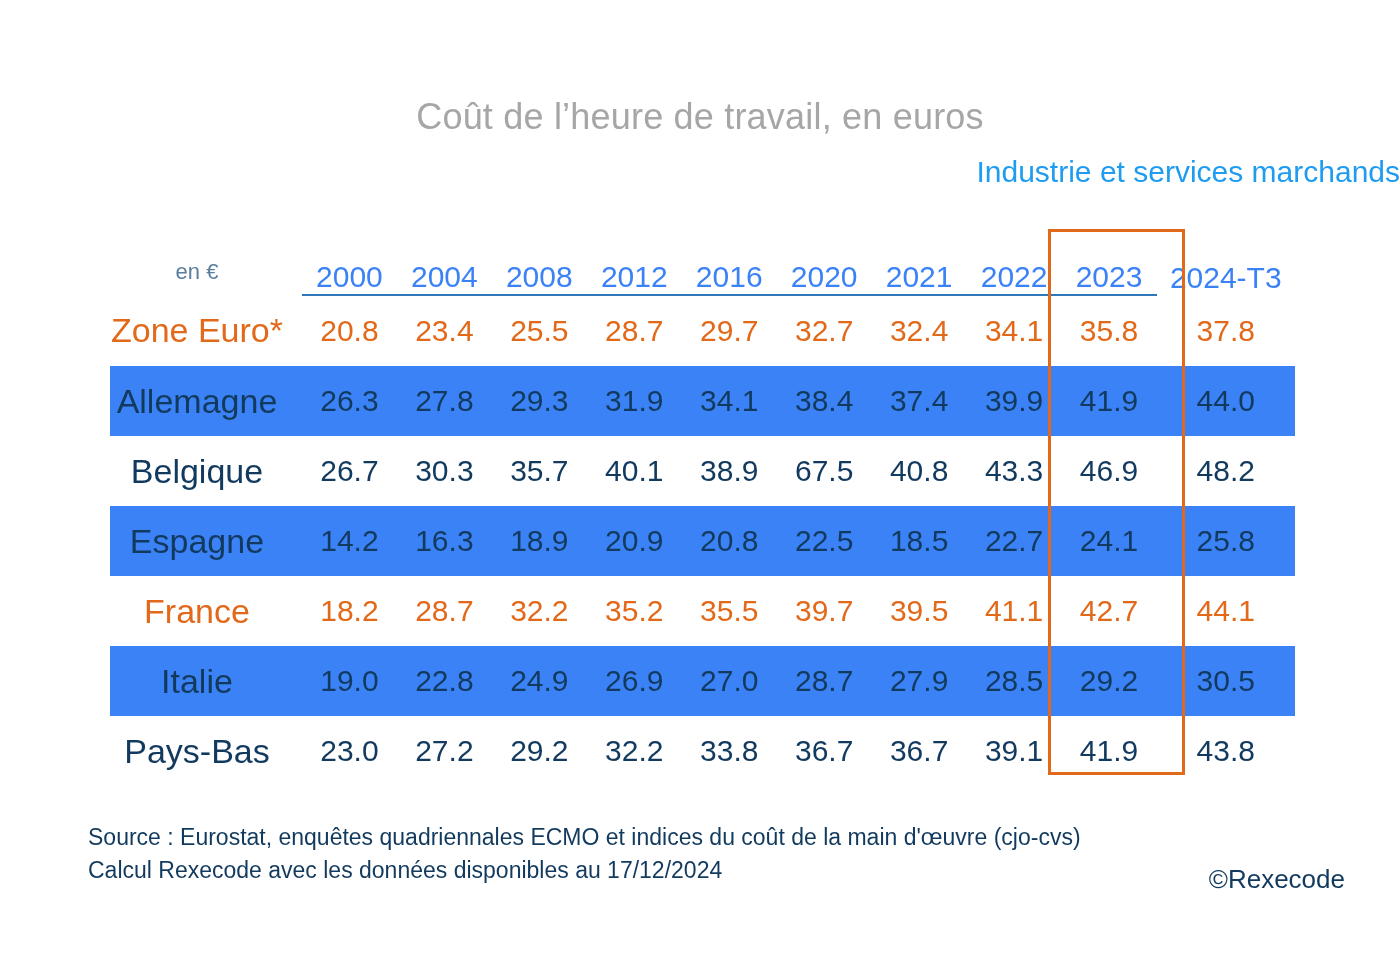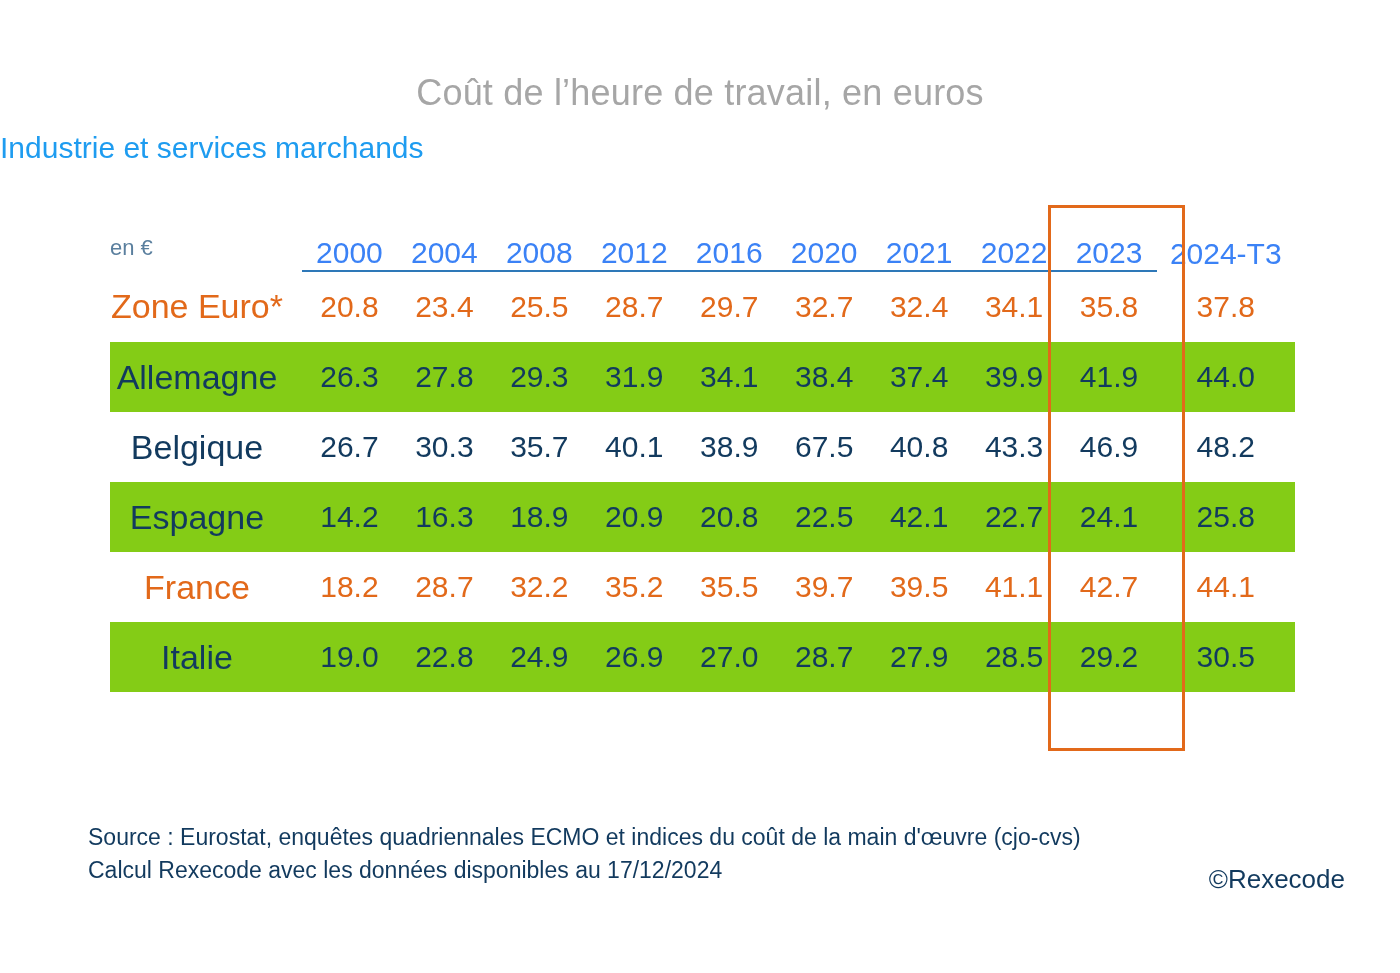--- a/index.html
+++ b/index.html
@@ -22,25 +22,25 @@
     height: 973px;
     box-sizing: border-box;
   }
 
   
   .title {
     text-align: center;
     font-size: 36px;
     color: #a6a6a6;
     font-weight: 400;
-    padding-top: 72px;
+    padding-top: 96px;
     letter-spacing: 0.2px;
   }
   .subtitle {
-    text-align: left;
+    text-align: right;
     font-size: 30px;
     color: #1e9cf0;
     font-weight: 400;
     padding-top: 17px;
   }
 
   
   .table-zone {
     margin: 40px 0 0 0;
     padding: 0 100px 0 110px;
@@ -71,42 +71,42 @@
     color: #3b82f6;
     text-align: center;
     height: 56px;
     vertical-align: bottom;
     padding-bottom: 6px;
     border-bottom: 2px solid #2e78b8;
   }
   thead th.unit {
     font-size: 22px;
     color: #5a7f9e;
-    text-align: left;
+    text-align: center;
     padding-right: 18px;
     padding-bottom: 10px;
     border-bottom: none;
   }
   thead th.last {
     border-bottom: none;
   }
 
   tbody td {
     height: 70px;
     font-size: 30px;
     text-align: center;
     vertical-align: middle;
     color: #123a5e;
   }
   tbody td.rowlabel {
     padding-right: 18px;
     font-size: 34px;
   }
   tbody tr.shaded td {
-    background: #84cc16;
+    background: #3b82f6;
   }
   tbody tr.highlight td {
     color: #e2691a;
   }
   tbody tr.highlight td.rowlabel {
     color: #e2691a;
   }
 
   
   .lastbox {
@@ -223,21 +223,21 @@
         </tr>
 
         <tr class="shaded">
           <td class="rowlabel">Espagne</td>
           <td>14.2</td>
           <td>16.3</td>
           <td>18.9</td>
           <td>20.9</td>
           <td>20.8</td>
           <td>22.5</td>
-          <td>42.1</td>
+          <td>18.5</td>
           <td>22.7</td>
           <td>24.1</td>
           <td>25.8</td>
         </tr>
 
         <tr class="highlight">
           <td class="rowlabel">France</td>
           <td>18.2</td>
           <td>28.7</td>
           <td>32.2</td>
@@ -257,20 +257,33 @@
           <td>24.9</td>
           <td>26.9</td>
           <td>27.0</td>
           <td>28.7</td>
           <td>27.9</td>
           <td>28.5</td>
           <td>29.2</td>
           <td>30.5</td>
         </tr>
 
+        <tr>
+          <td class="rowlabel">Pays-Bas</td>
+          <td>23.0</td>
+          <td>27.2</td>
+          <td>29.2</td>
+          <td>32.2</td>
+          <td>33.8</td>
+          <td>36.7</td>
+          <td>36.7</td>
+          <td>39.1</td>
+          <td>41.9</td>
+          <td>43.8</td>
+        </tr>
 
       </tbody>
     </table>
 
     <div class="lastbox" style="left: 1048px; top: 0px; width: 137px; height: 546px;"></div>
   </div>
 
 
   <div class="source">
     <div>Source : Eurostat, enquêtes quadriennales ECMO et indices du coût de la main d'œuvre (cjo-cvs)</div>

